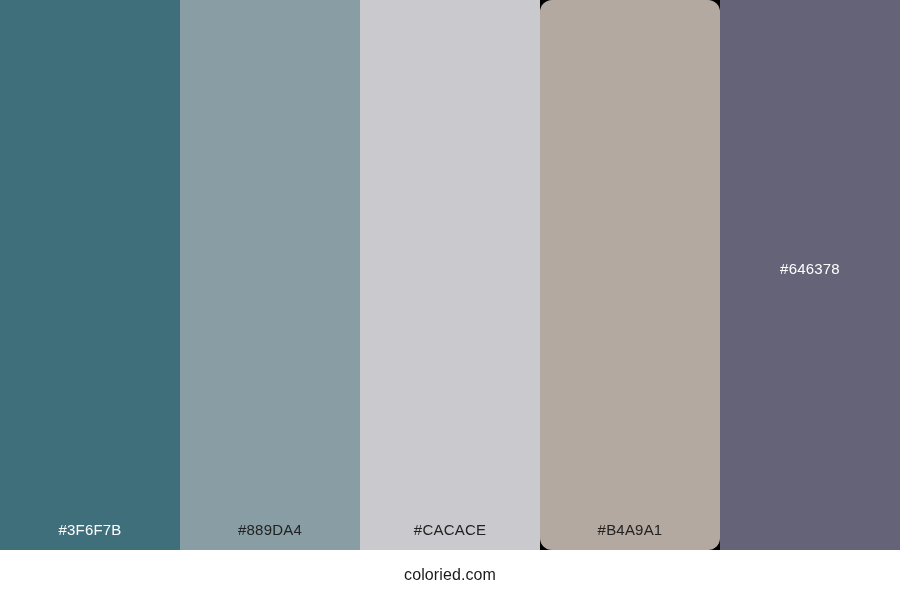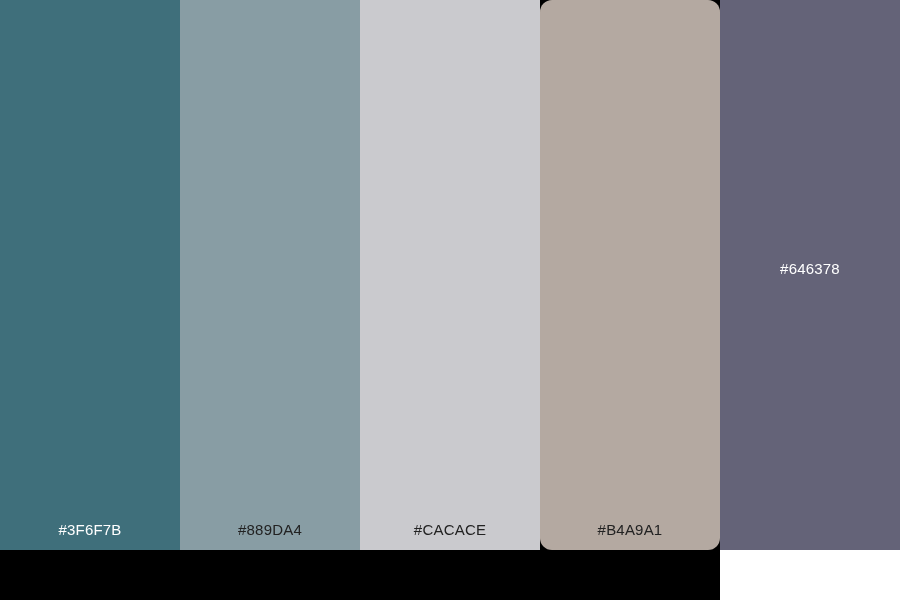--- a/index.html
+++ b/index.html
@@ -90,14 +90,17 @@
     <div class="swatch" style="background-color: rgb(180, 169, 161); border-radius: 12px;">
       <span class="swatch-label" style="color: rgb(34, 34, 34);">#B4A9A1</span>
     </div>
 
     <div class="swatch" style="background-color: rgb(100, 99, 120); align-items: center;">
       <span class="swatch-label" style="color: rgb(255, 255, 255);">#646378</span>
     </div>
 
   </div>
 
+  <div id="footer-bar">
+    <span id="footer-text">coloried.com</span>
+  </div>
 
 </div>
 
 </body></html>

